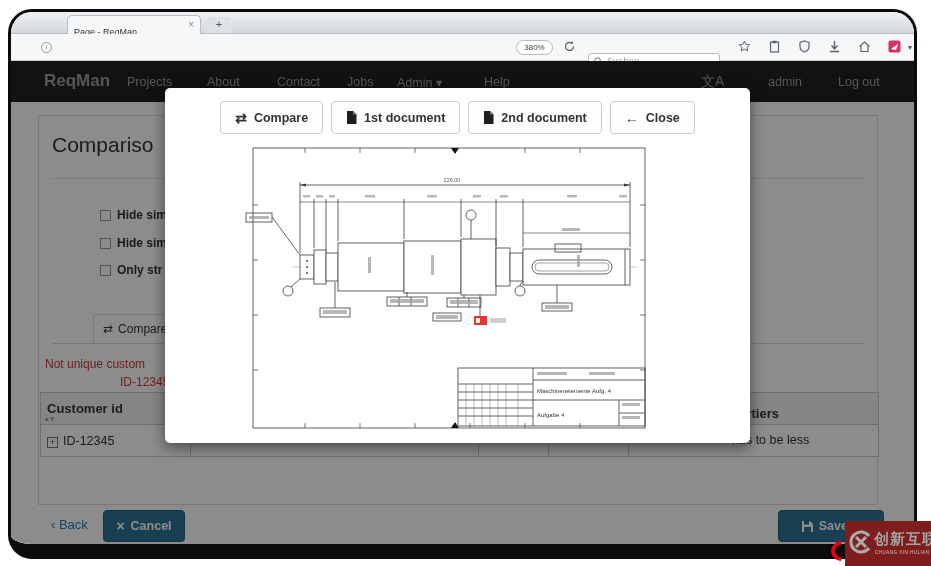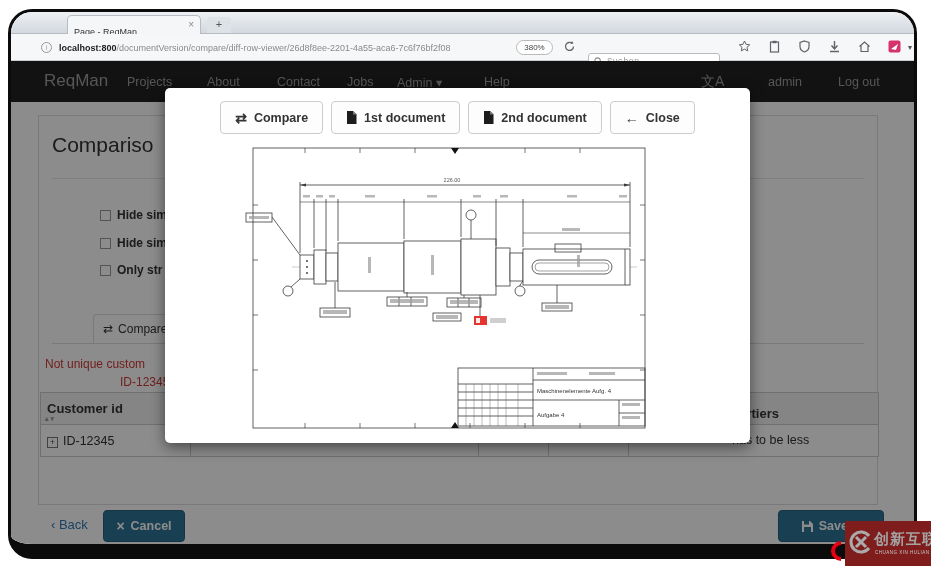--- a/index.html
+++ b/index.html
@@ -36,21 +36,21 @@
                border-radius:3px; display:flex; align-items:center; gap:4px; padding:0 5px;font-family:Liberation Mono, monospace; }
   .searchbox span { font-size:9px; color:#9a9a9a; }
   .cicon { top:6px; }
   .caret { left:897px; top:9px; font-size:8px; color:#555; }
 
   
   .viewport { left:0; top:49px; right:0; height:483px; background:#fff; overflow:hidden; }
   .backdrop { left:0; top:0; right:0; bottom:0; background:rgba(0,0,0,0.45); z-index:10; }
 
   .navbar { left:0; top:0; right:0; height:41px; background:#222; }
-  .brand { left:33px; top:10px; font-size:17px; font-weight:normal; color:#9d9d9d; }
+  .brand { left:33px; top:10px; font-size:17px; font-weight:bold; color:#9d9d9d; }
   .navlink { top:14px; font-size:12.5px; color:#9d9d9d; }
   .nav-right { color:#9d9d9d; }
 
   .card { left:27px; top:54px; width:840px; height:390px; background:#fff; border:1px solid #ddd; }
   .heading { left:41px; top:72px; font-size:21px; color:#333; }
   .hr1 { left:41px; top:117px; width:812px; height:1px; background:#e5e5e5; }
   .cbrow { height:16px; display:flex; align-items:center; gap:6px; }
   .cb { width:11px; height:11px; border:1px solid #9a9a9a; background:#fff; display:inline-block; }
   .cblabel { font-size:12px; font-weight:bold; color:#333; white-space:nowrap; }
   .tabbtn { left:82px; top:253px; width:90px; height:29px; background:#fff; border:1px solid #ddd;
@@ -108,21 +108,20 @@
   <div class="abs tabstrip">
     <div class="abs tab">
       <span class="tab-title">Page - ReqMan</span>
       <span class="tab-close">×</span>
     </div>
     <div class="abs newtab">+</div>
   </div>
 
   <div class="abs urlrow">
     <div class="abs infoicon">i</div>
-    <div class="abs urltext"><span class="host">localhost:800</span><span class="path">/documentVersion/compare/diff-row-viewer/26d8f8ee-2201-4a55-aca6-7c6f76bf2f08</span></div>
     <div class="abs zoombadge">380%</div>
     <div class="abs reload">
       <svg width="13" height="13" viewBox="0 0 13 13">
           <path d="M10.5 6.5a4 4 0 1 1-1.3-3" fill="none" stroke="#666" stroke-width="1.3"></path>
           <path d="M9 1l1.5 2.5L7.6 4z" fill="#666"></path>
         </svg>
     </div>
     <div class="abs searchbox">
       <svg width="9" height="9" viewBox="0 0 10 10">
           <circle cx="4" cy="4" r="3" fill="none" stroke="#888" stroke-width="1.2"></circle>

